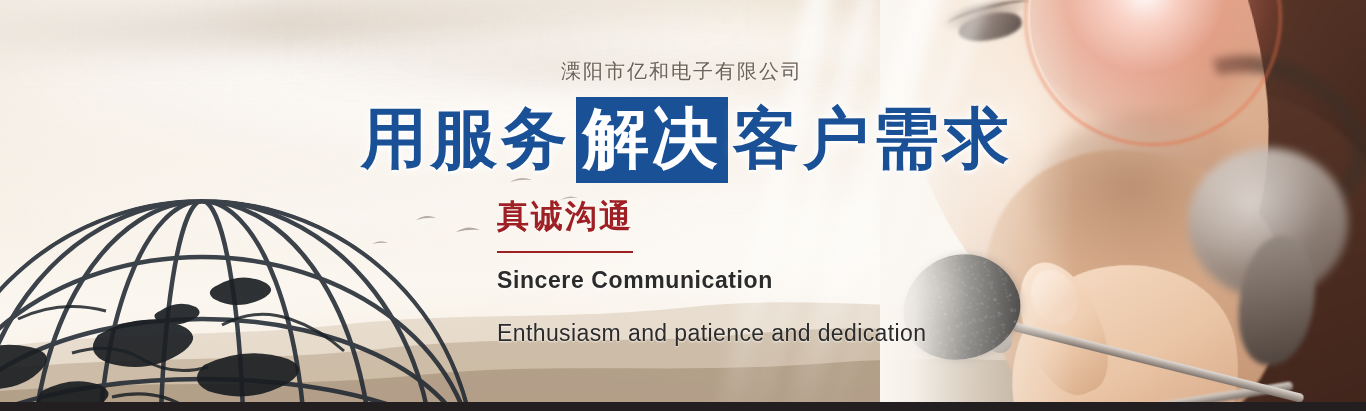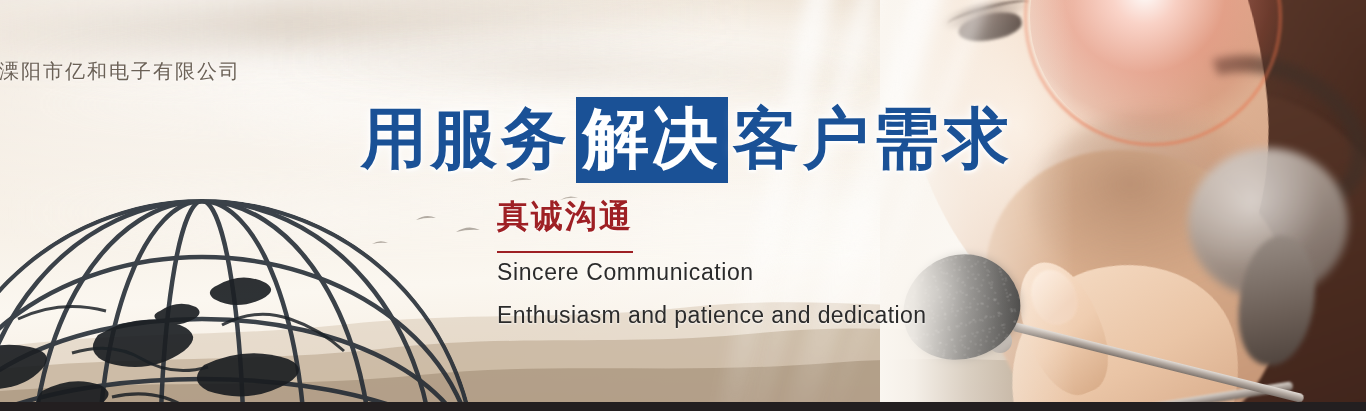--- a/index.html
+++ b/index.html
@@ -237,20 +237,21 @@
   .r3 { left:128px; transform:rotate(17deg); width:30px; opacity:.8; }
   .r4 { left:196px; transform:rotate(20deg); width:14px; opacity:.55; }
 
   
   .birds { position:absolute; left:360px; top:170px; width:250px; height:110px; pointer-events:none; opacity:.5; }
   .birds svg { display:block; width:100%; height:100%; }
 
   
   .company {
     position:absolute; left:0; right:0; top:58px;
+    text-align:center;
     font-family:"Liberation Sans", sans-serif;
     font-size:20px; letter-spacing:2px;
     color:#6b6156;
     text-shadow:0 1px 2px rgba(255,255,255,.85);
   }
   .company .inner { display:inline-block; transform:translateX(-1px); }
 
   .headline {
     position:absolute; left:8px; right:0; top:97px;
     text-align:center;
@@ -283,37 +284,38 @@
     display:inline-block;
     font-size:32px; font-weight:bold; letter-spacing:2px;
     color:#9e2024;
     border-bottom:2px solid #9e2024;
     padding-bottom:17px;
     line-height:36px;
     text-shadow:0 1px 2px rgba(255,255,255,.8);
   }
   .en-line {
     font-size:23px; letter-spacing:.6px; color:#2b2b2b;
-    line-height:32px; margin-top:3px;
+    line-height:32px; margin-top:11px;
     text-shadow:0 1px 2px rgba(255,255,255,.75);
+    font-weight:bold;
   }
   .cn-black {
     display:inline-block;
     font-size:32px; font-weight:bold; letter-spacing:3px;
     color:#171717;
     border-bottom:2px solid #171717;
     padding-bottom:2px;
     line-height:38px;
     margin-top:6px;
     white-space:pre;
     text-shadow:0 1px 2px rgba(255,255,255,.8);
   }
   .en-line2 {
     font-size:23px; letter-spacing:.4px; color:#2b2b2b;
-    line-height:32px; margin-top:11px;
+    line-height:32px; margin-top:21px;
     text-shadow:0 1px 2px rgba(255,255,255,.75);
   }
 
   
   .bottom-bar {
     position:absolute; left:0; right:0; bottom:0;
     height:9px;
     background:#231f20;
   }
 </style>

